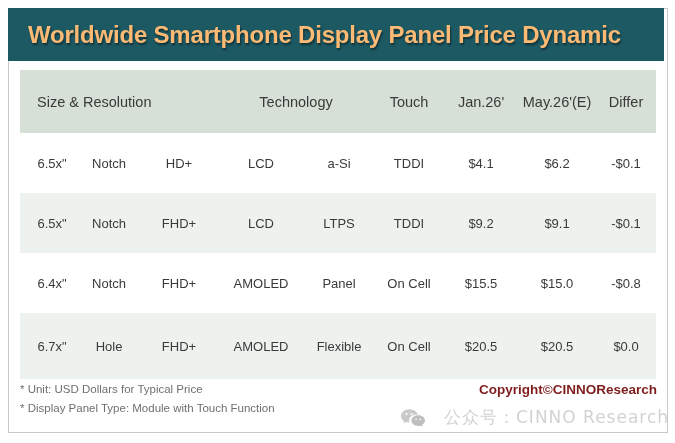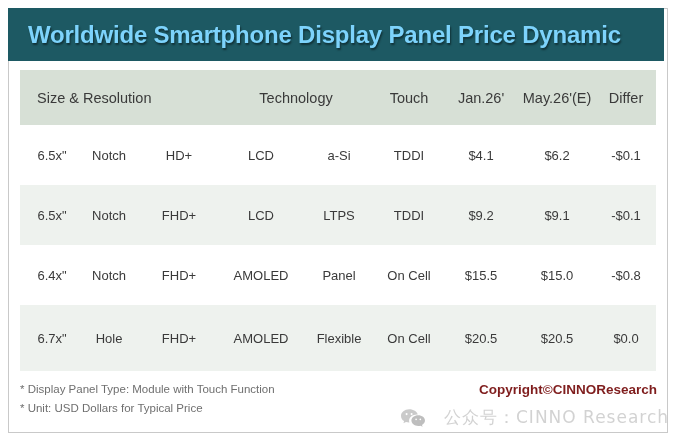--- a/index.html
+++ b/index.html
@@ -42,21 +42,21 @@
     width: 656px;
     height: 53px;
     background: #1d5963;
     display: flex;
     align-items: center;
     padding-left: 20px;
     box-sizing: border-box;
     z-index: 3;
   }
   .title-text {
-    color: #7dd3fc;
+    color: #fdba74;
     font-size: 24px;
     font-weight: bold;
     letter-spacing: -0.2px;
     text-shadow: 1px 2px 2px rgba(0,0,0,0.45);
     white-space: nowrap;
   }
 
   
   .table-wrap {
     position: absolute;
@@ -72,21 +72,21 @@
   }
   table.grid td, table.grid th {
     padding: 0;
     margin: 0;
     font-weight: normal;
     color: #3a3a3a;
   }
 
   .hdr-row th {
     background: #d7e0d6;
-    height: 55px;
+    height: 63px;
     font-size: 14.5px;
     color: #2b2b2b;
     text-align: center;
     vertical-align: middle;
   }
   .hdr-row th.h-size { text-align: left; padding-left: 17px; }
 
   .data-row td {
     height: 60px;
     font-size: 13px;
@@ -231,22 +231,22 @@
           <td>On Cell</td>
           <td>$20.5</td>
           <td>$20.5</td>
           <td>$0.0</td>
         </tr>
       </tbody>
     </table>
   </div>
 
   <div class="footer">
+    <div class="note">* Unit:  USD Dollars for Typical Price</div>
     <div class="note">* Display Panel Type:  Module with Touch Function</div>
-    <div class="note">* Unit:  USD Dollars for Typical Price</div>
   </div>
 
   <div class="copyright">Copyright©CINNOResearch</div>
 
   <div class="watermark">
     <span>
       <svg class="wechat-icon" width="26" height="20" viewBox="0 0 26 20" xmlns="http://www.w3.org/2000/svg">
         <path d="M9.2 1.2C4.6 1.2 1 4.2 1 7.9c0 2.1 1.2 4 3.1 5.2l-.7 2.2 2.6-1.3c.9.3 1.9.4 2.9.4h.5c-.2-.5-.3-1.1-.3-1.7 0-3.5 3.5-6.3 7.8-6.3.3 0 .6 0 .9.1C17.1 3.5 13.5 1.2 9.2 1.2z" fill="#c6c6c6"></path>
         <circle cx="6.6" cy="6.1" r="1.05" fill="#ffffff"></circle>
         <circle cx="11.6" cy="6.1" r="1.05" fill="#ffffff"></circle>

